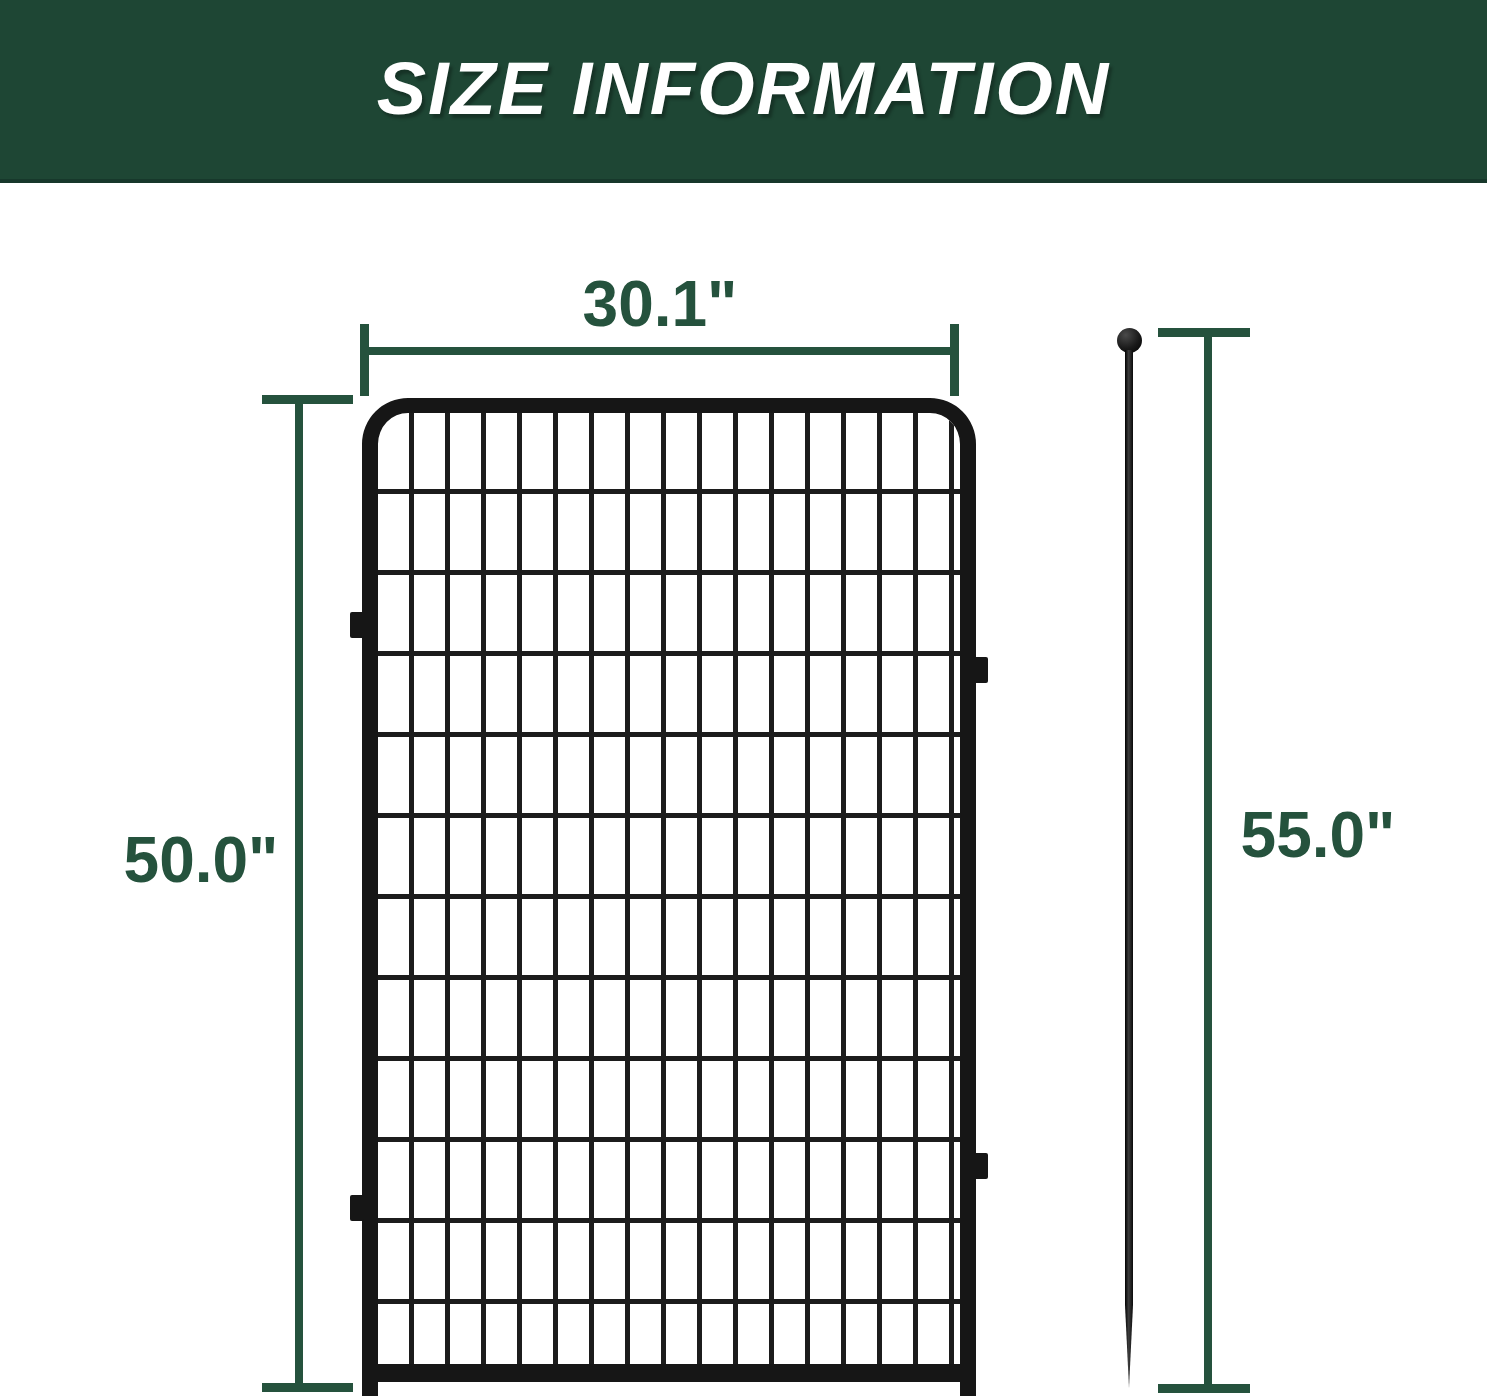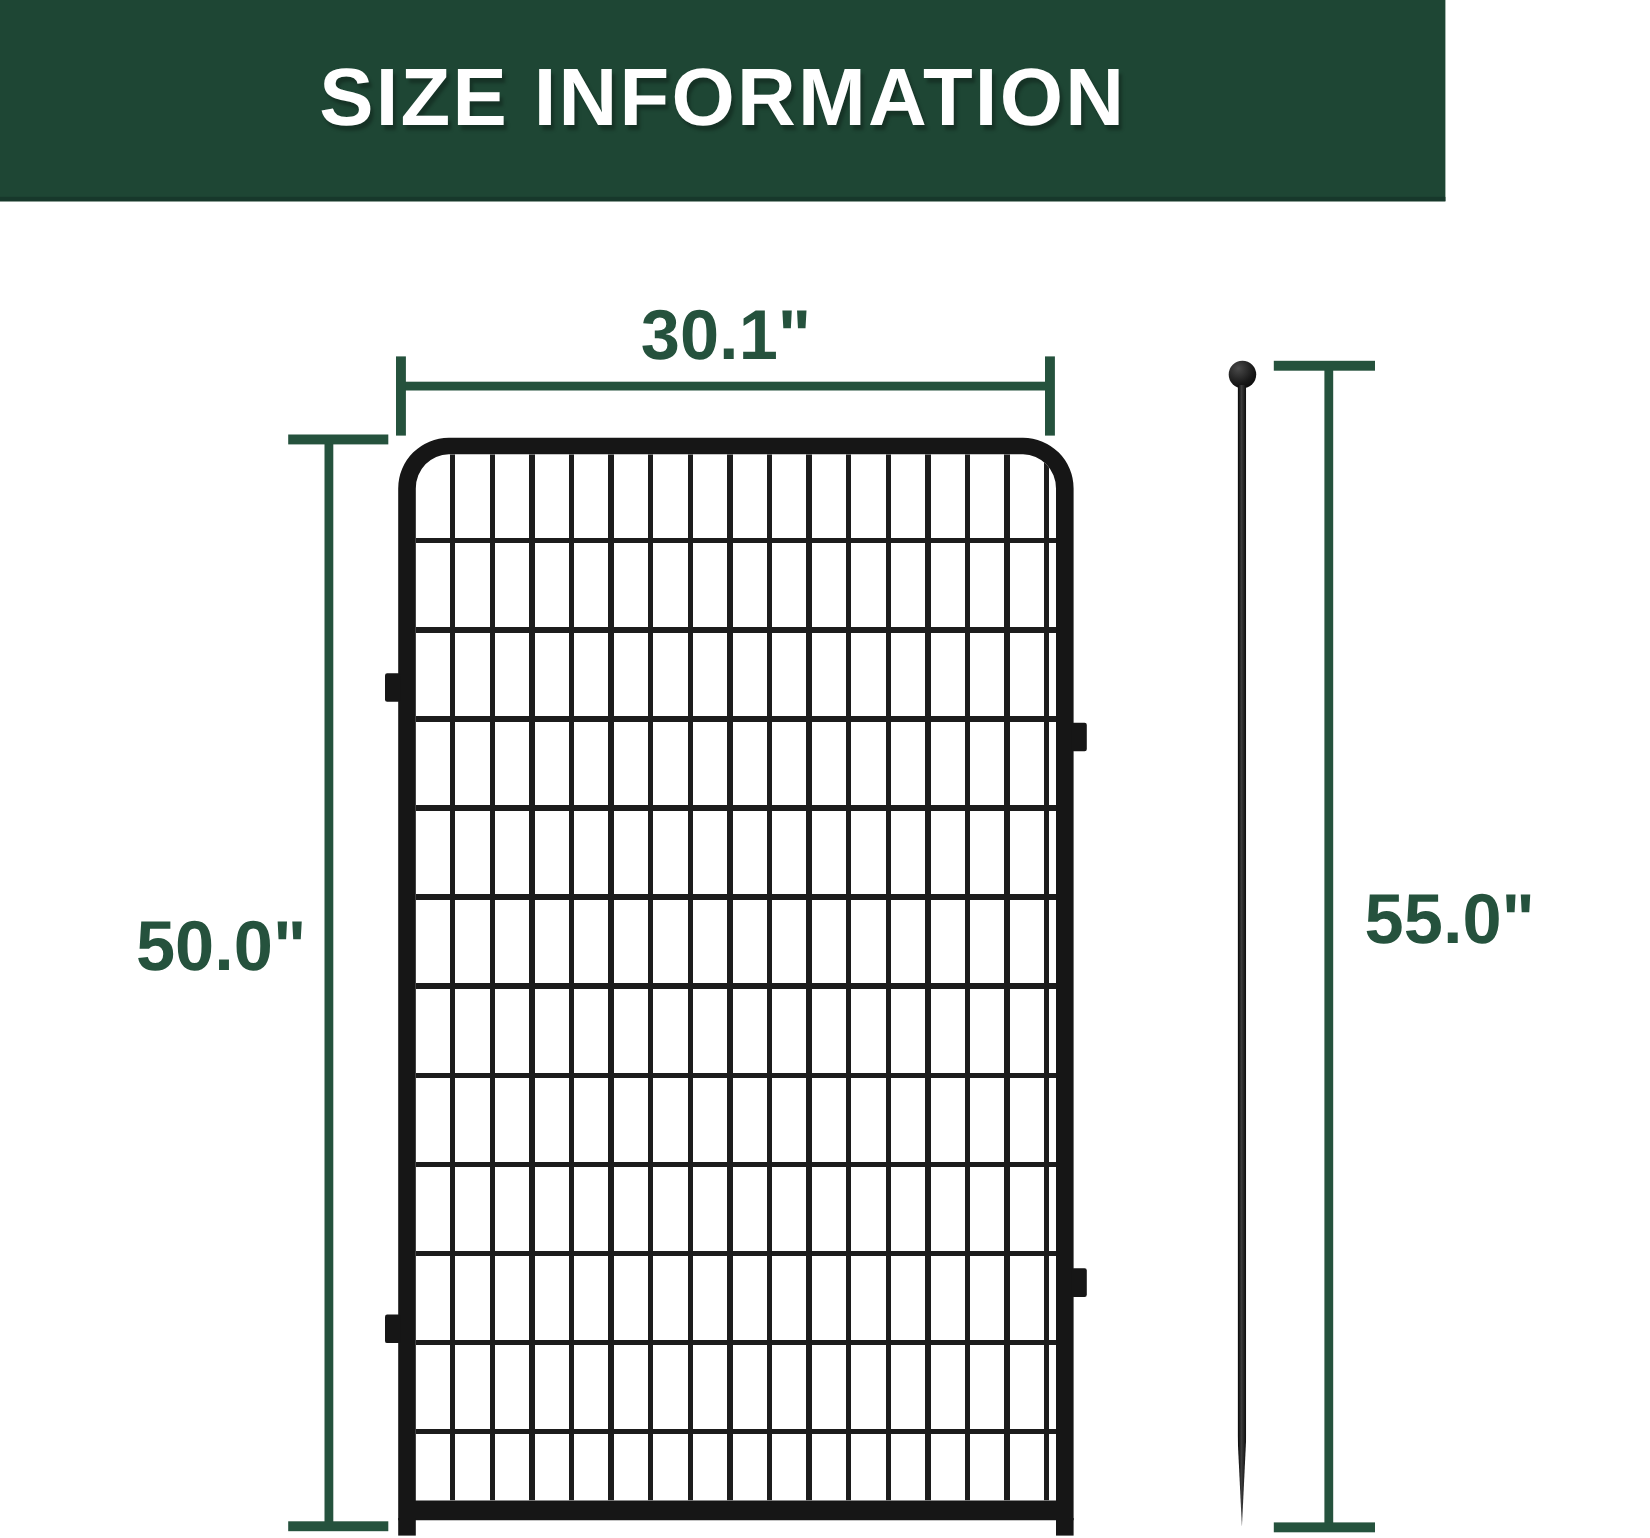--- a/index.html
+++ b/index.html
@@ -12,23 +12,24 @@
   }
   *{margin:0;padding:0;box-sizing:border-box;}
   html,body{background:#fff;}
   body{font-family:"Liberation Sans","DejaVu Sans",sans-serif;}
   .stage{
     position:relative;width:1500px;height:1398px;margin:0 auto;
     background:var(--page-bg);overflow:hidden;
   }
   
   .header{
-    position:absolute;left:0;top:0;width:1314px;height:183px;
+    position:absolute;left:0;top:0;width:1487px;height:183px;
     background:var(--header-bg);
     border-bottom:4px solid #17382b;
+    font-style:italic;
   }
   .header h1{
     position:absolute;left:0;top:46px;width:100%;
     text-align:center;
     font-size:74px;font-weight:bold;letter-spacing:2px;
     color:var(--header-text);
     text-shadow:3px 4px 3px rgba(0,0,0,0.28);
     white-space:nowrap;
   }
   

